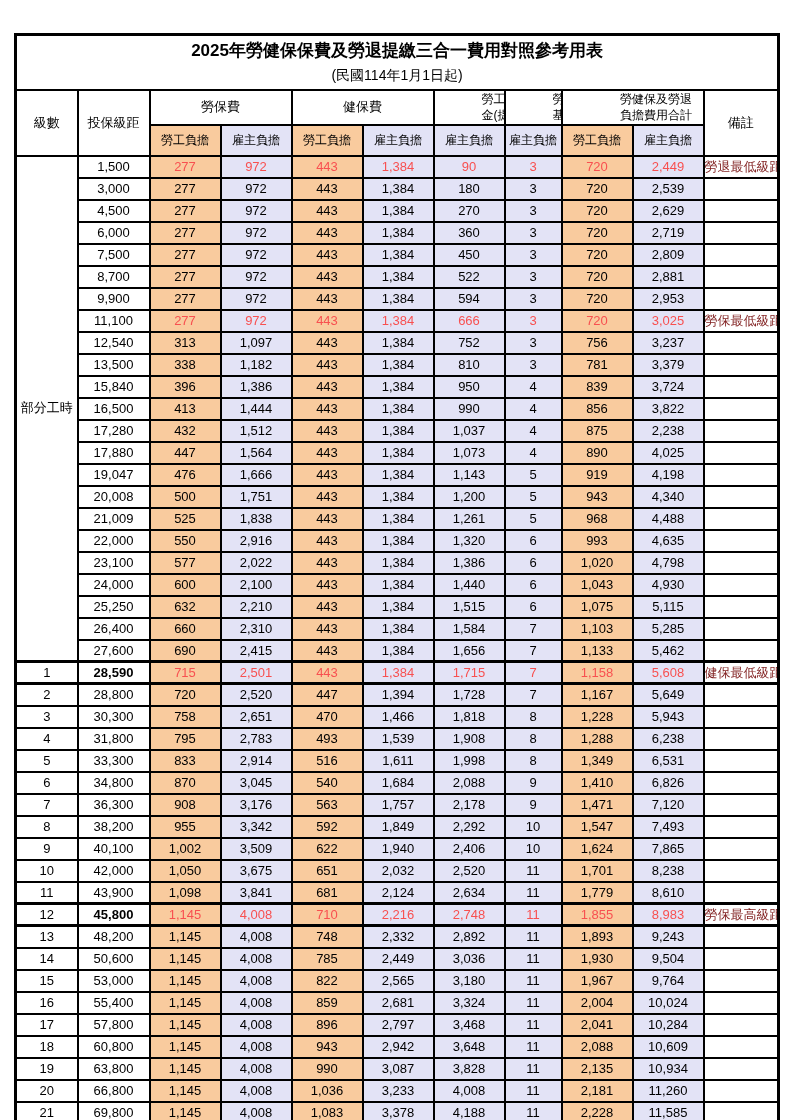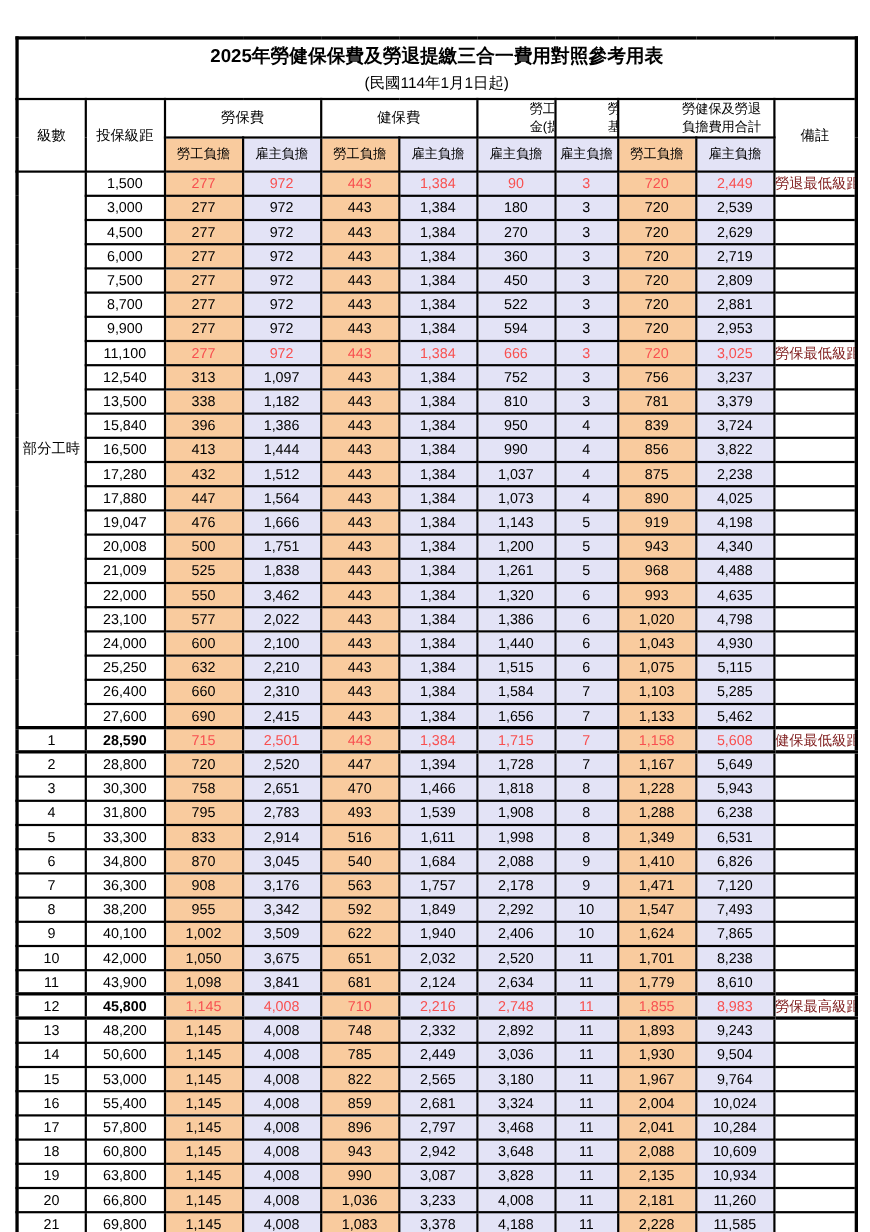--- a/index.html
+++ b/index.html
@@ -293,21 +293,21 @@
           <td class="bg-er">1,384</td>
           <td class="bg-er">1,261</td>
           <td class="bg-er">5</td>
           <td class="bg-emp">968</td>
           <td class="bg-er">4,488</td>
           <td class="remark-cell"></td>
         </tr>
         <tr class="data-row">
           <td class="salary-cell">22,000</td>
           <td class="bg-emp">550</td>
-          <td class="bg-er">3,462</td>
+          <td class="bg-er">2,916</td>
           <td class="bg-emp">443</td>
           <td class="bg-er">1,384</td>
           <td class="bg-er">1,320</td>
           <td class="bg-er">6</td>
           <td class="bg-emp">993</td>
           <td class="bg-er">4,635</td>
           <td class="remark-cell"></td>
         </tr>
         <tr class="data-row">
           <td class="salary-cell">23,100</td>

